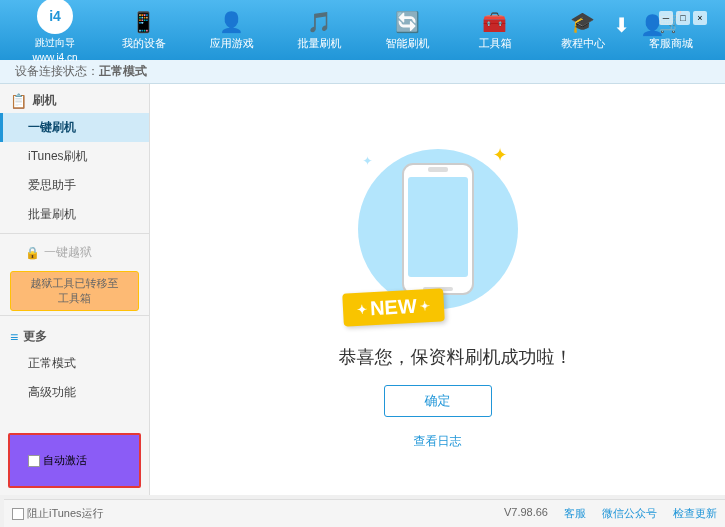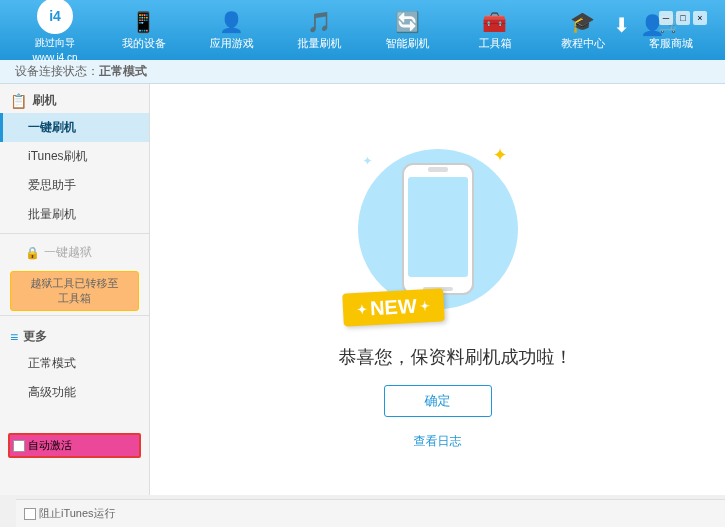--- a/index.html
+++ b/index.html
@@ -101,26 +101,26 @@
     .phone-bg-circle {
       width: 160px; height: 160px; background: #b3e5fc; border-radius: 50%;
       position: absolute;
     }
     .success-text { font-size: 18px; color: #333; font-weight: normal; margin-left: 36px; }
     .confirm-btn {
       background: white; border: 1px solid #2196d8; color: #2196d8;
       padding: 6px 40px; border-radius: 3px; cursor: pointer; font-size: 13px;
     }
     .log-link { color: #2196d8; cursor: pointer; font-size: 12px; text-decoration: none; }
-    .device-checkboxes { display: flex; gap: 8px; margin-bottom: 4px; border: 2px solid #e53935; padding: 3px; border-radius: 2px; background: #ec4899; }
+    .device-checkboxes { display: flex; gap: 8px; margin-bottom: 4px; border: 2px solid #e53935; padding: 18px; border-radius: 2px; background: #8b5cf6; }
     .cb-item { display: flex; align-items: center; gap: 3px; font-size: 11px; cursor: pointer; }
     .cb-box { width: 12px; height: 12px; border: 1px solid #999; background: white; flex-shrink: 0; }
 
     .bottom-status-bar {
-      position: absolute; bottom: 0; left: 16px; right: 0;
+      position: absolute; bottom: 0; left: 4px; right: 0;
       height: 28px; background: #f5f5f5; border-top: 1px solid #ddd;
       display: flex; align-items: center; padding: 0 8px; font-size: 11px; color: #666;
       justify-content: space-between;
     }
     .bsl { display: flex; align-items: center; gap: 6px; }
     .bsr { display: flex; gap: 16px; }
   </style>
 </head>
 <body>
 
@@ -256,13 +256,19 @@
   </div>
 </div>
 
 <div class="bottom-status-bar">
   <div class="bsl">
     <label style="display:flex;align-items:center;gap:3px;cursor:pointer;">
       <span style="width:12px;height:12px;border:1px solid #999;background:white;display:inline-block;"></span>
       <span>阻止iTunes运行</span>
     </label>
   </div>
+  <div class="bsr">
+    <span>V7.98.66</span>
+    <span style="cursor:pointer;color:#2196d8;">客服</span>
+    <span style="cursor:pointer;color:#2196d8;">微信公众号</span>
+    <span style="cursor:pointer;color:#2196d8;">检查更新</span>
+  </div>
 </div>
 
 </body></html>

